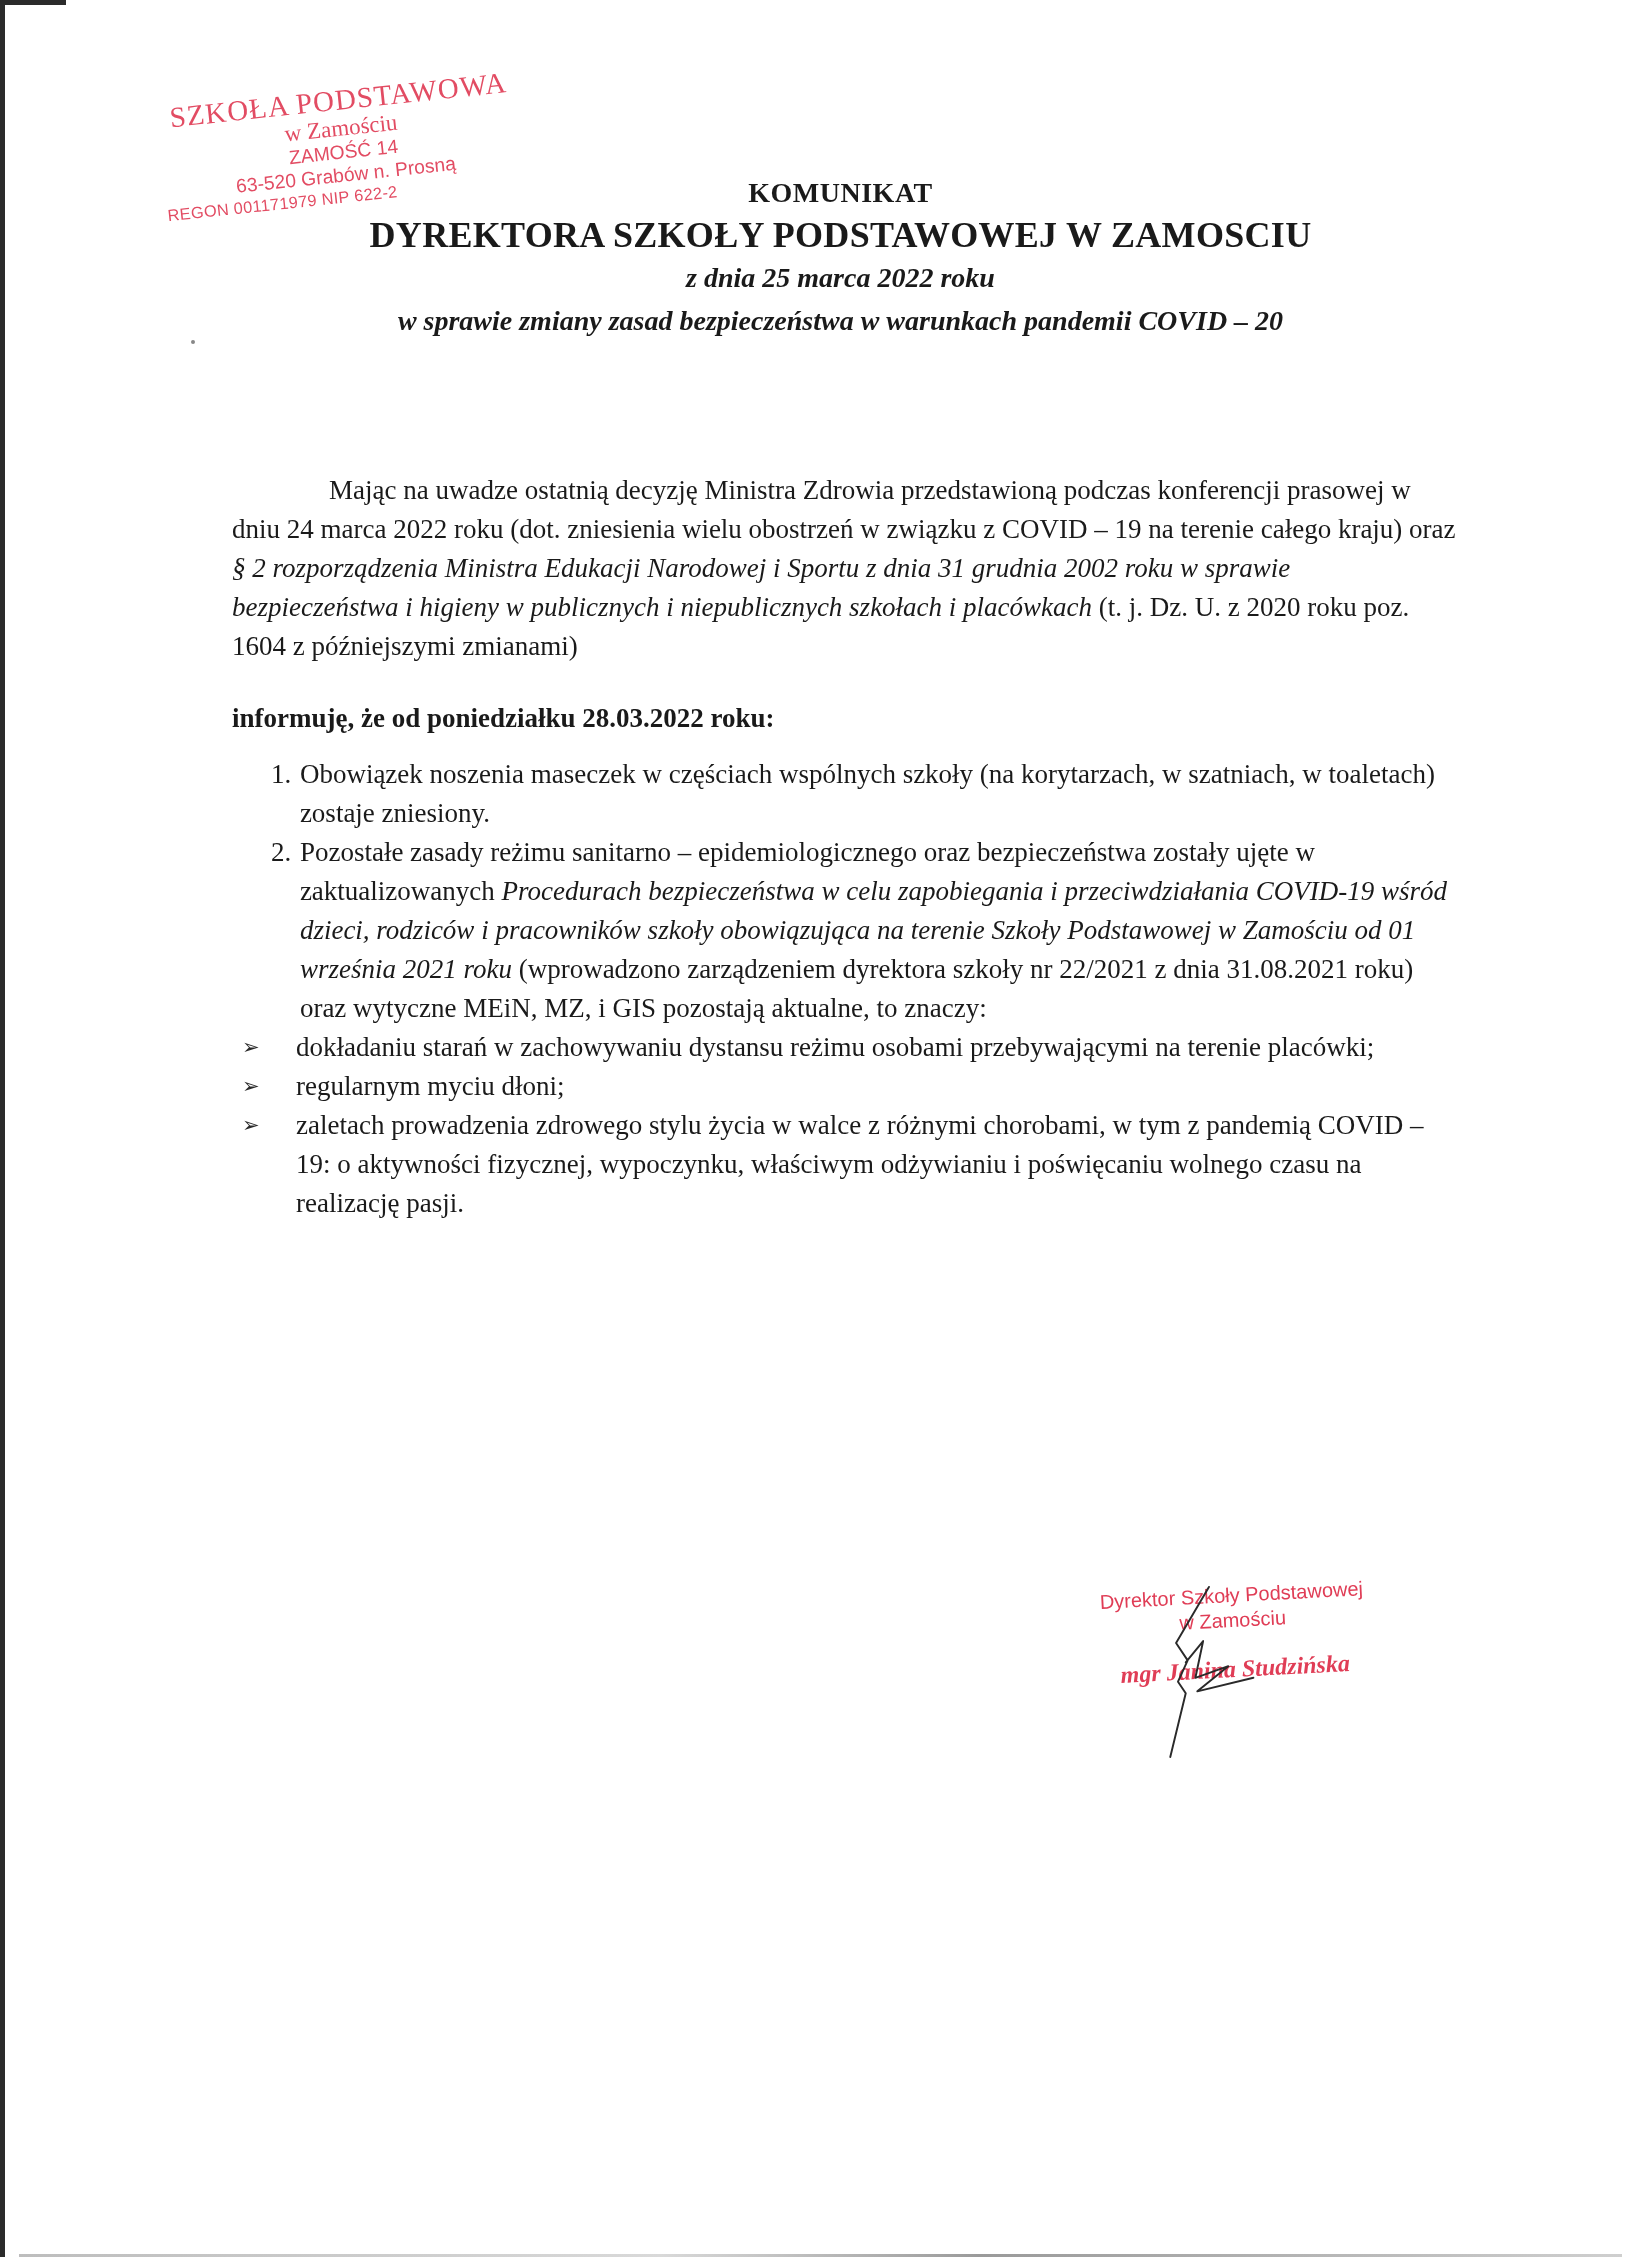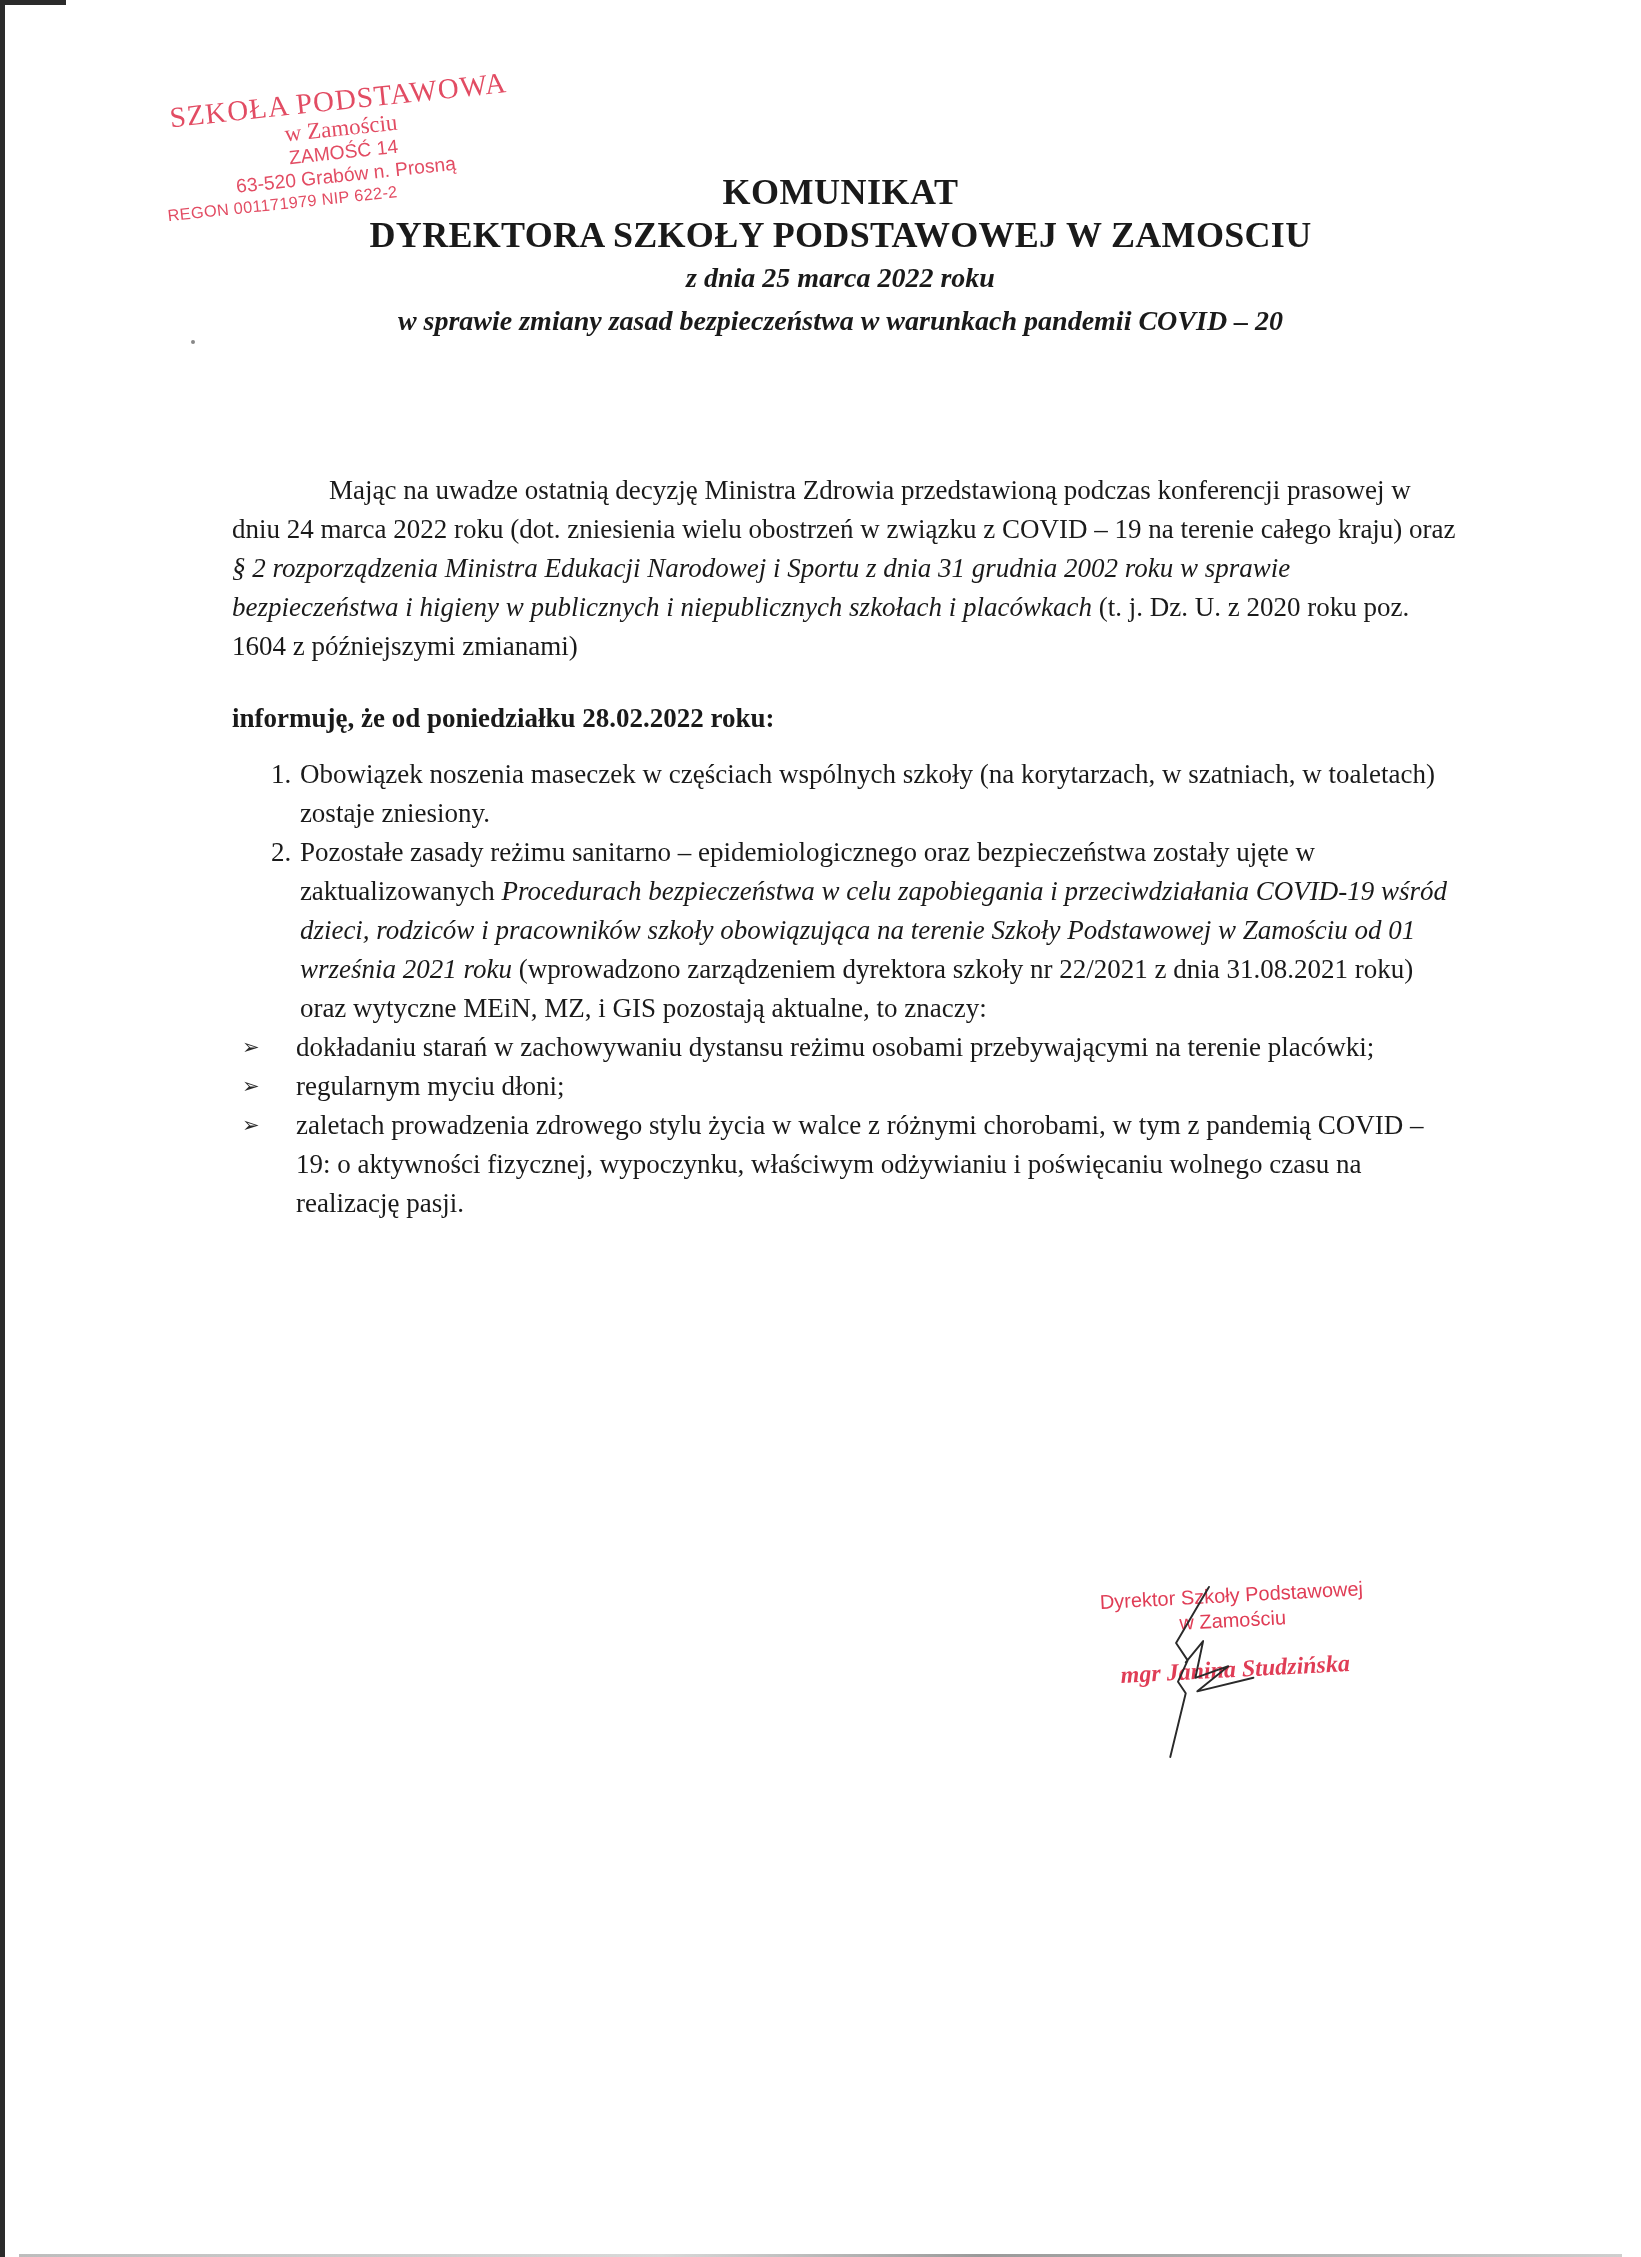--- a/index.html
+++ b/index.html
@@ -45,21 +45,21 @@
     .stamp .s-line4 { font-size: 19.3px; display: block; line-height: 23px; }
     .stamp .s-line5 { font-size: 16.4px; display: block; line-height: 21px; text-align: left; margin-left: 1.9px; letter-spacing: 0.3px; }
 
     
     .header {
       position: absolute;
       left: 319px; top: 172px;
       width: 1043px;
       text-align: center;
     }
-    .h-title { font-weight: bold; font-size: 36px; line-height: 41px; display: block; letter-spacing: 0.5px; }
+    .h-title { font-weight: bold; font-size: 28px; line-height: 41px; display: block; letter-spacing: 0.5px; }
     .h-sub { font-weight: bold; font-size: 36px; line-height: 44px; display: block; letter-spacing: 0.3px; text-align: center; }
     .h-date { font-weight: bold; font-size: 28px; line-height: 42px; display: block; font-style: italic; }
     .h-subject { font-weight: bold; font-style: italic; font-size: 28px; line-height: 44px; display: block; }
 
     
     .content {
       position: absolute;
       left: 232px; top: 471px;
       width: 1226px;
       font-size: 27px;
@@ -115,21 +115,21 @@
 <div class="header">
   <span class="h-title">KOMUNIKAT</span>
   <span class="h-sub">DYREKTORA SZKOŁY PODSTAWOWEJ W ZAMOSCIU</span>
   <span class="h-date">z dnia 25 marca 2022 roku</span>
   <span class="h-subject">w sprawie zmiany zasad bezpieczeństwa w warunkach pandemii COVID – 20</span>
 </div>
 
 <div class="content">
   <p class="para"><span>Mając na uwadze ostatnią decyzję Ministra Zdrowia przedstawioną podczas konferencji prasowej w dniu 24 marca 2022 roku (dot. zniesienia wielu obostrzeń w związku z COVID – 19 na terenie całego kraju) oraz </span><i>§ 2 rozporządzenia Ministra Edukacji Narodowej i Sportu z dnia 31 grudnia 2002 roku w sprawie bezpieczeństwa i higieny w publicznych i niepublicznych szkołach i placówkach</i><span> (t. j. Dz. U. z 2020 roku poz. 1604 z późniejszymi zmianami)</span></p>
 
-  <p class="inform">informuję, że od poniedziałku 28.02.2022 roku:</p>
+  <p class="inform">informuję, że od poniedziałku 28.03.2022 roku:</p>
 
   <ol class="numbered">
     <li><span>Obowiązek noszenia maseczek w częściach wspólnych szkoły (na korytarzach, w szatniach, w toaletach) zostaje zniesiony.</span></li>
     <li><span>Pozostałe zasady reżimu sanitarno – epidemiologicznego oraz bezpieczeństwa zostały ujęte w zaktualizowanych </span><i>Procedurach bezpieczeństwa w celu zapobiegania i przeciwdziałania COVID-19 wśród dzieci, rodziców i pracowników szkoły obowiązująca na terenie Szkoły Podstawowej w Zamościu od 01 września 2021 roku</i><span> (wprowadzono zarządzeniem dyrektora szkoły nr 22/2021 z dnia 31.08.2021 roku) oraz wytyczne MEiN, MZ, i GIS pozostają aktualne, to znaczy:</span></li>
   </ol>
 
 
   <ul class="arrows">
     <li><span class="arrow-icon">➢</span><span>dokładaniu starań w zachowywaniu dystansu reżimu osobami przebywającymi na terenie placówki;</span></li>
     <li><span class="arrow-icon">➢</span><span>regularnym myciu dłoni;</span></li>

